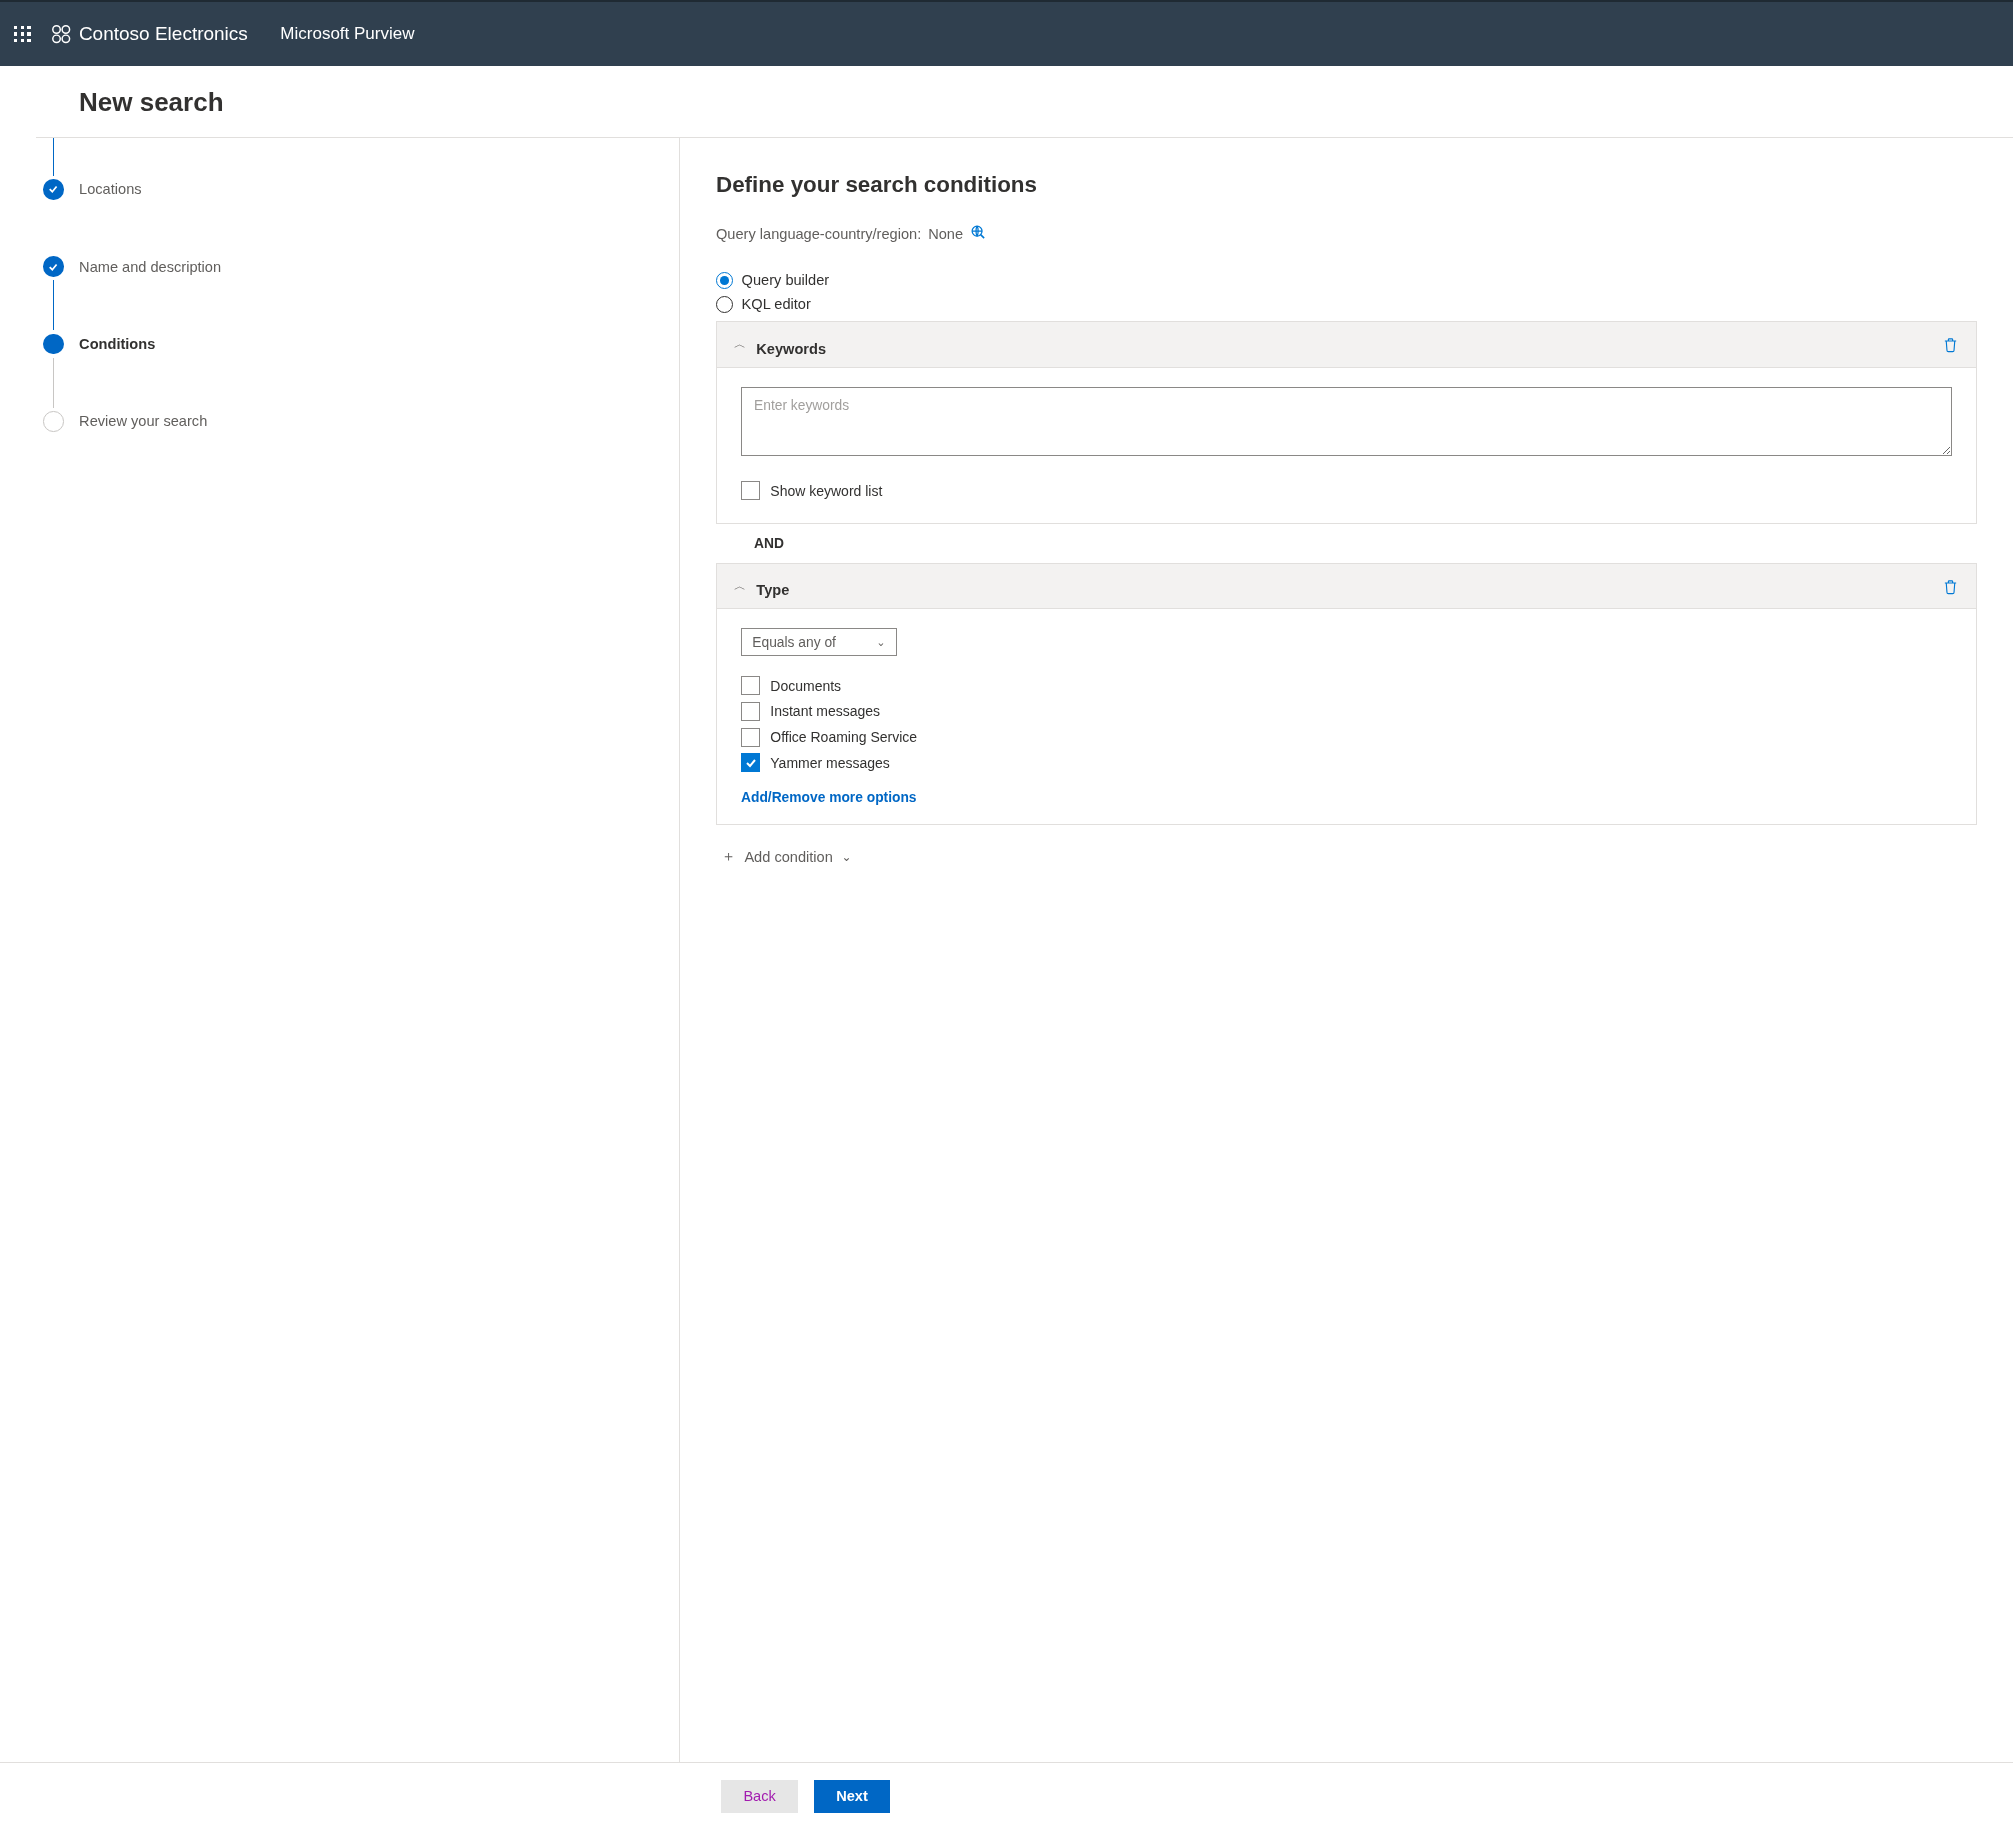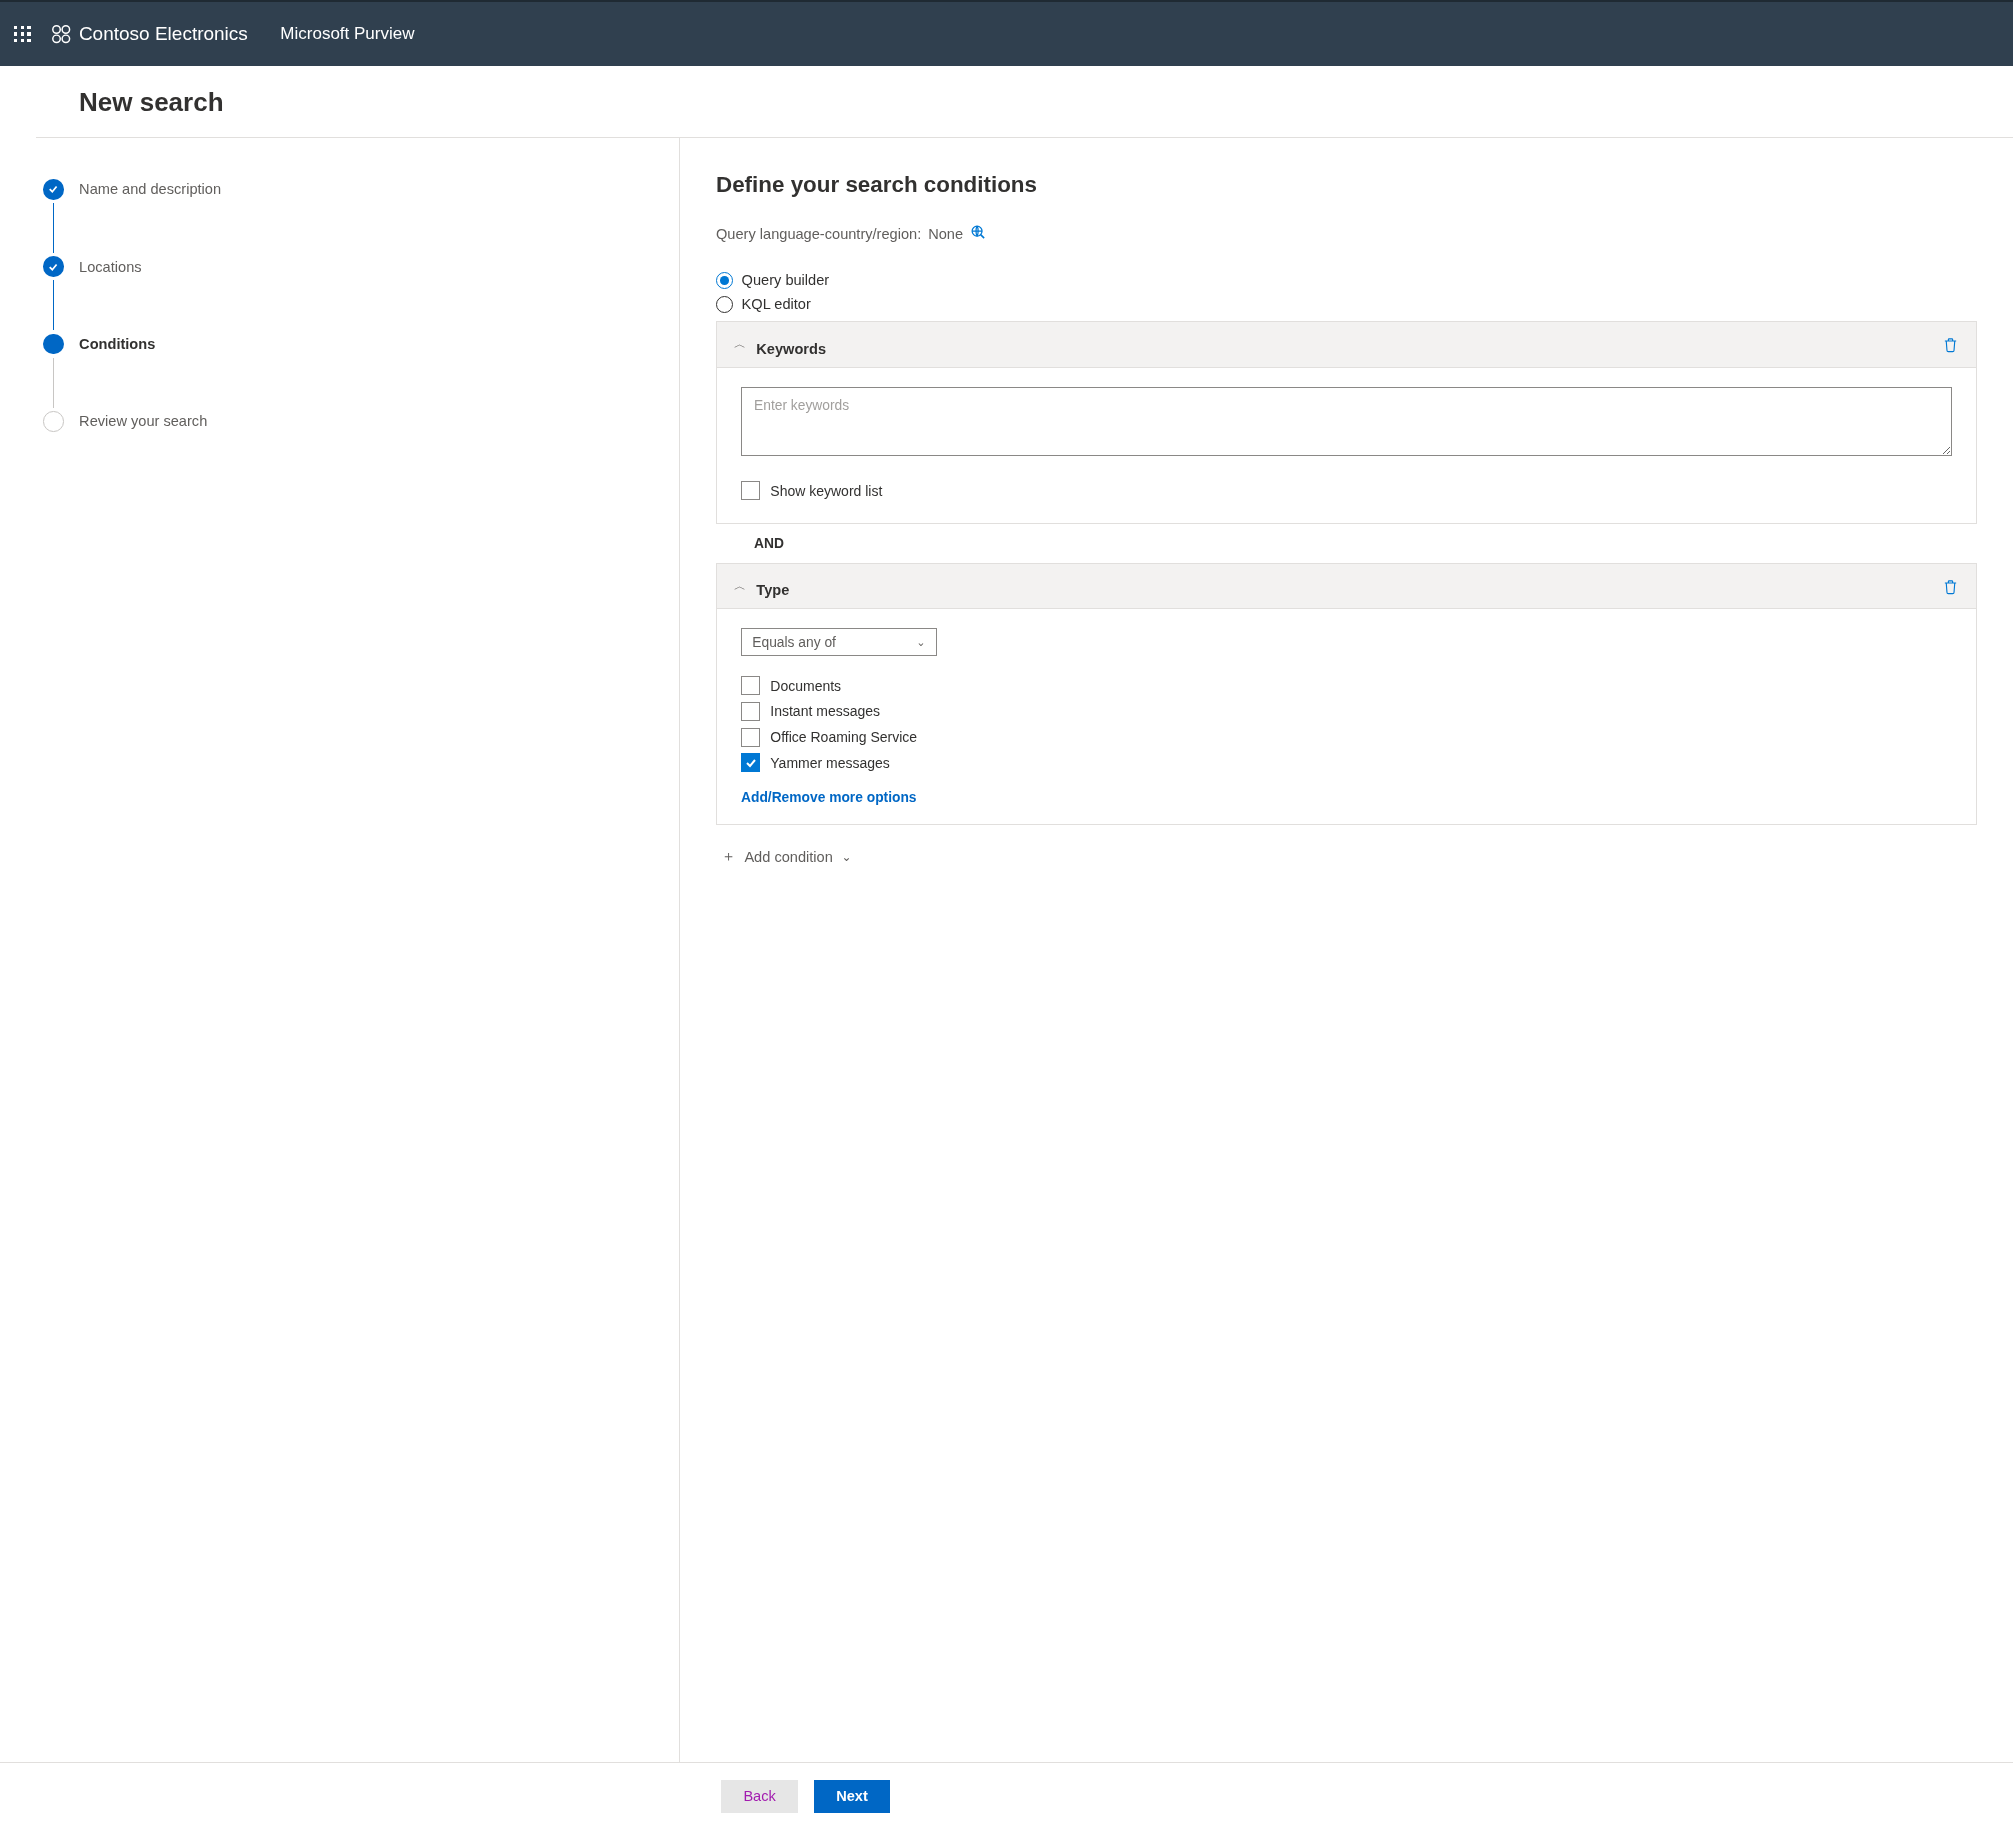--- a/index.html
+++ b/index.html
@@ -158,21 +158,21 @@
     flex-shrink:0;
   }
   .chk.checked { background:#0078d4; border-color:#0078d4; color:#fff; }
   .chk.checked svg { width:12px; height:12px; }
 
   .and-sep {
     font-weight:700; font-size:13.8px; padding: 12px 0 12px 38px;
   }
 
   .select-box {
-    border:0.9px solid #8a8886; padding: 5.2px 10.3px; width: 196px;
+    border:0.9px solid #8a8886; padding: 5.2px 10.3px; width: 156px;
     display:flex; align-items:center; justify-content:space-between;
     font-size:13.8px; color:#605e5c;
     margin-bottom: 17px;
   }
   .select-box .chev { color:#605e5c; font-size:11.2px; }
 
   .link { color:#0067c5; font-size:13.8px; font-weight:600; margin-top: 13.8px; display:inline-block; }
 
   .add-condition {
     display:flex; align-items:center; gap:8.6px;
@@ -221,35 +221,35 @@
 </div>
 
 <div class="page-heading">
   <h1>New search</h1>
 </div>
 
 <div class="main">
 
   <div class="sidebar">
     <ul class="steps">
+      <li class="step done">
+        <span class="bullet">
+          <svg width="10.3" height="10.3" viewBox="0 0 24 24" fill="none" stroke="#fff" stroke-width="4">
+              <polyline points="4 12 10 18 20 6"></polyline>
+            </svg>
+        </span>
+        <span class="label">Locations</span>
+      </li>
       <li class="step done first">
         <span class="bullet">
           <svg width="10.3" height="10.3" viewBox="0 0 24 24" fill="none" stroke="#fff" stroke-width="4">
               <polyline points="4 12 10 18 20 6"></polyline>
             </svg>
         </span>
         <span class="label">Name and description</span>
-      </li>
-      <li class="step done">
-        <span class="bullet">
-          <svg width="10.3" height="10.3" viewBox="0 0 24 24" fill="none" stroke="#fff" stroke-width="4">
-              <polyline points="4 12 10 18 20 6"></polyline>
-            </svg>
-        </span>
-        <span class="label">Locations</span>
       </li>
       <li class="step current">
         <span class="bullet"></span>
         <span class="label">Conditions</span>
       </li>
       <li class="step upcoming">
         <span class="bullet"></span>
         <span class="label">Review your search</span>
       </li>
     </ul>

